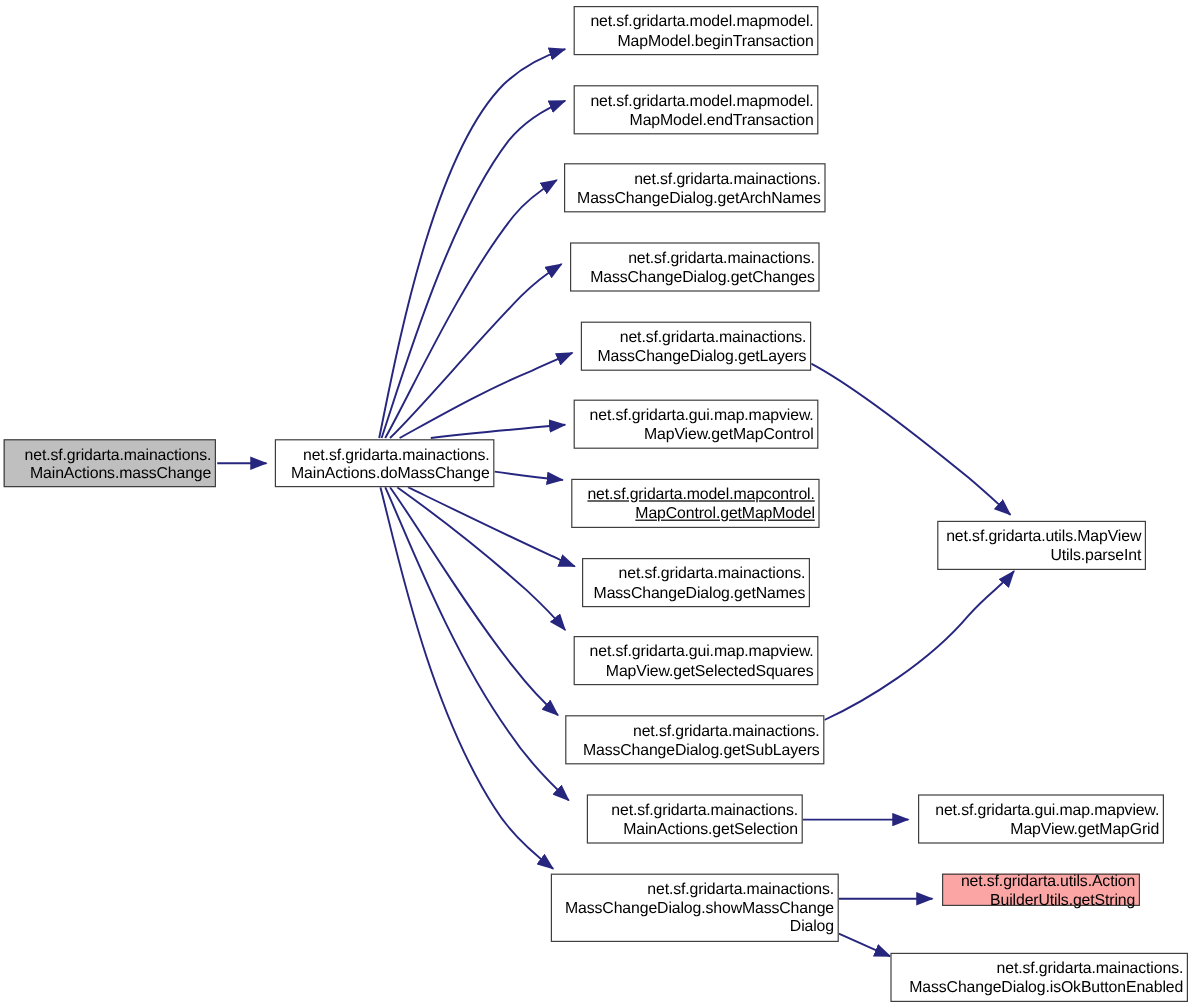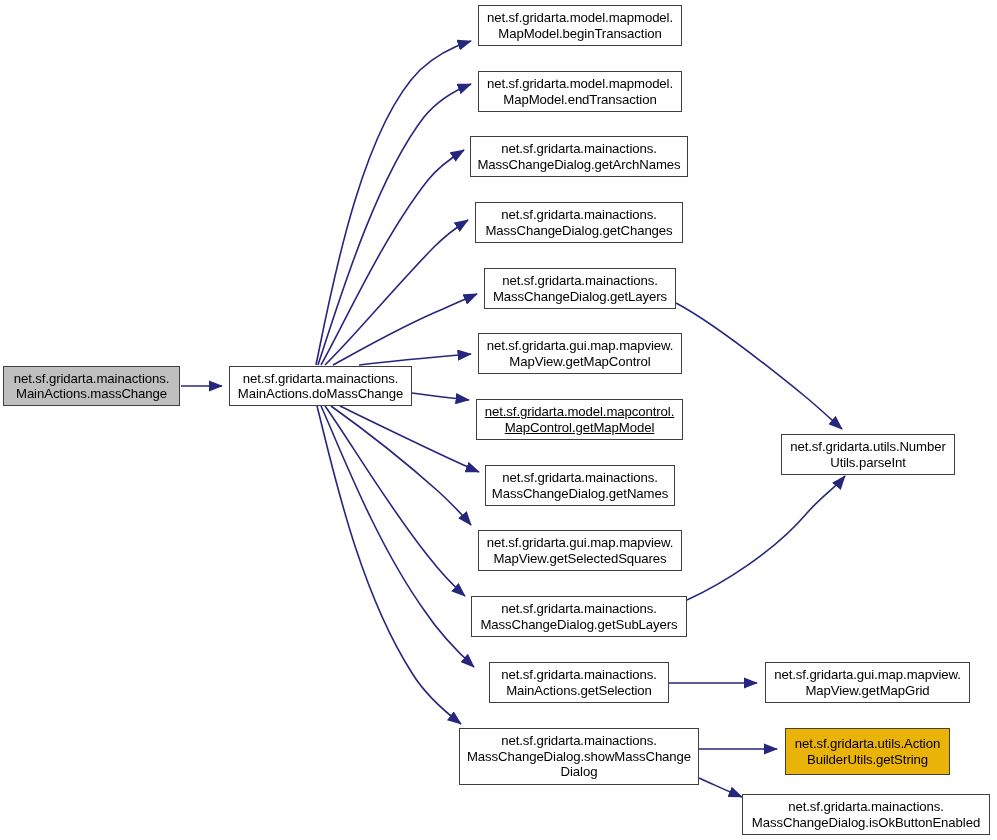--- a/index.html
+++ b/index.html
@@ -43,20 +43,21 @@
     padding: 0 3px;
     z-index: 2;
   }
   .node-box.highlight {
     background: #bfbfbf;
   }
   .node-label {
     display: block;
     width: 100%;
     white-space: pre-line;
+    text-align: right;
   }
 </style>
 </head>
 <body>
 
 <div id="graph-canvas">
   <svg id="graph-svg" viewBox="0 0 997 840" xmlns="http://www.w3.org/2000/svg">
     <defs>
       <marker id="arrowhead" markerWidth="9" markerHeight="7" refX="8.4" refY="3.5" orient="auto" markerUnits="strokeWidth">
         <polygon points="0 0, 9 3.5, 0 7" fill="#26267f"></polygon>
@@ -106,22 +107,22 @@
 MassChangeDialog.getNames</span></div>
       <div class="node-box" style="left: 478px; top: 530px; width: 204px; height: 41px; border-color: rgb(63, 63, 63); background: rgb(255, 255, 255);"><span class="node-label">net.sf.gridarta.gui.map.mapview.
 MapView.getSelectedSquares</span></div>
       <div class="node-box" style="left: 471px; top: 596px; width: 216px; height: 41px; border-color: rgb(63, 63, 63); background: rgb(255, 255, 255);"><span class="node-label">net.sf.gridarta.mainactions.
 MassChangeDialog.getSubLayers</span></div>
       <div class="node-box" style="left: 489px; top: 662px; width: 180px; height: 41px; border-color: rgb(63, 63, 63); background: rgb(255, 255, 255);"><span class="node-label">net.sf.gridarta.mainactions.
 MainActions.getSelection</span></div>
       <div class="node-box" style="left: 459px; top: 728px; width: 240px; height: 57px; border-color: rgb(63, 63, 63); background: rgb(255, 255, 255);"><span class="node-label">net.sf.gridarta.mainactions.
 MassChangeDialog.showMassChange
 Dialog</span></div>
-      <div class="node-box" style="left: 781px; top: 434px; width: 174px; height: 41px; border-color: rgb(63, 63, 63); background: rgb(255, 255, 255);"><span class="node-label">net.sf.gridarta.utils.Number
+      <div class="node-box" style="left: 781px; top: 434px; width: 174px; height: 41px; border-color: rgb(63, 63, 63); background: rgb(255, 255, 255);"><span class="node-label">net.sf.gridarta.utils.MapView
 Utils.parseInt</span></div>
       <div class="node-box" style="left: 765px; top: 662px; width: 205px; height: 41px; border-color: rgb(63, 63, 63); background: rgb(255, 255, 255);"><span class="node-label">net.sf.gridarta.gui.map.mapview.
 MapView.getMapGrid</span></div>
-      <div class="node-box" style="left: 785px; top: 728px; width: 165px; height: 47px; border-color: rgb(63, 63, 63); background: #eab308;"><span class="node-label">net.sf.gridarta.utils.Action
+      <div class="node-box" style="left: 785px; top: 728px; width: 165px; height: 27px; border-color: rgb(63, 63, 63); background: #fca5a5;"><span class="node-label">net.sf.gridarta.utils.Action
 BuilderUtils.getString</span></div>
       <div class="node-box" style="left: 742px; top: 794px; width: 248px; height: 41px; border-color: rgb(63, 63, 63); background: rgb(255, 255, 255);"><span class="node-label">net.sf.gridarta.mainactions.
 MassChangeDialog.isOkButtonEnabled</span></div>
     </div>
 </div>
 
 </body></html>

